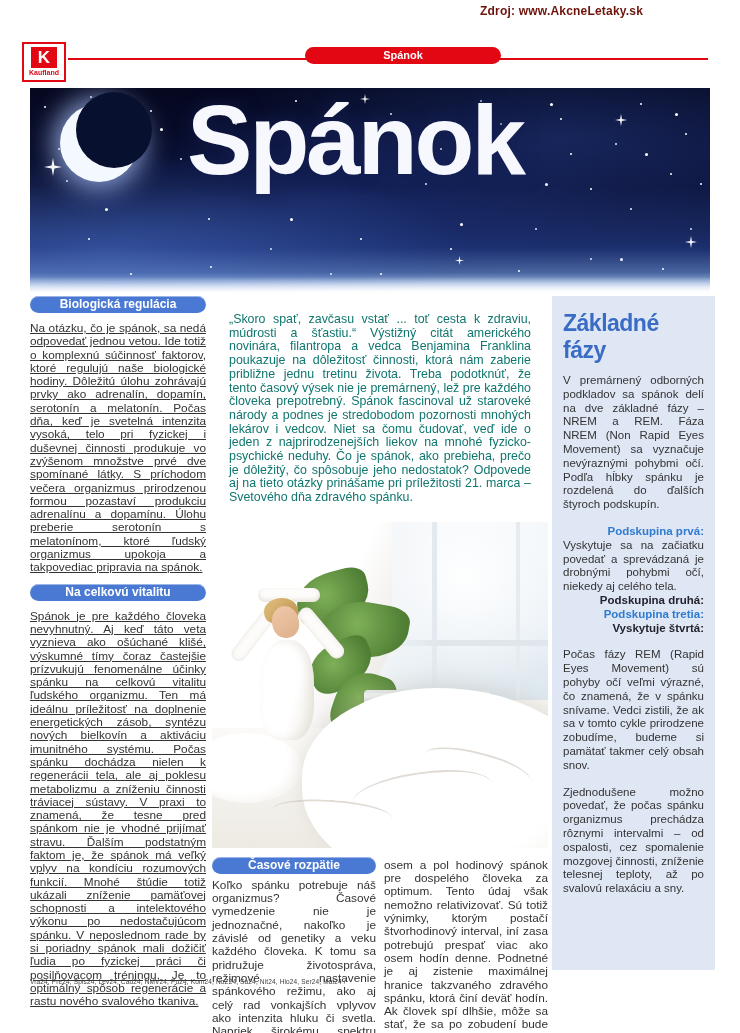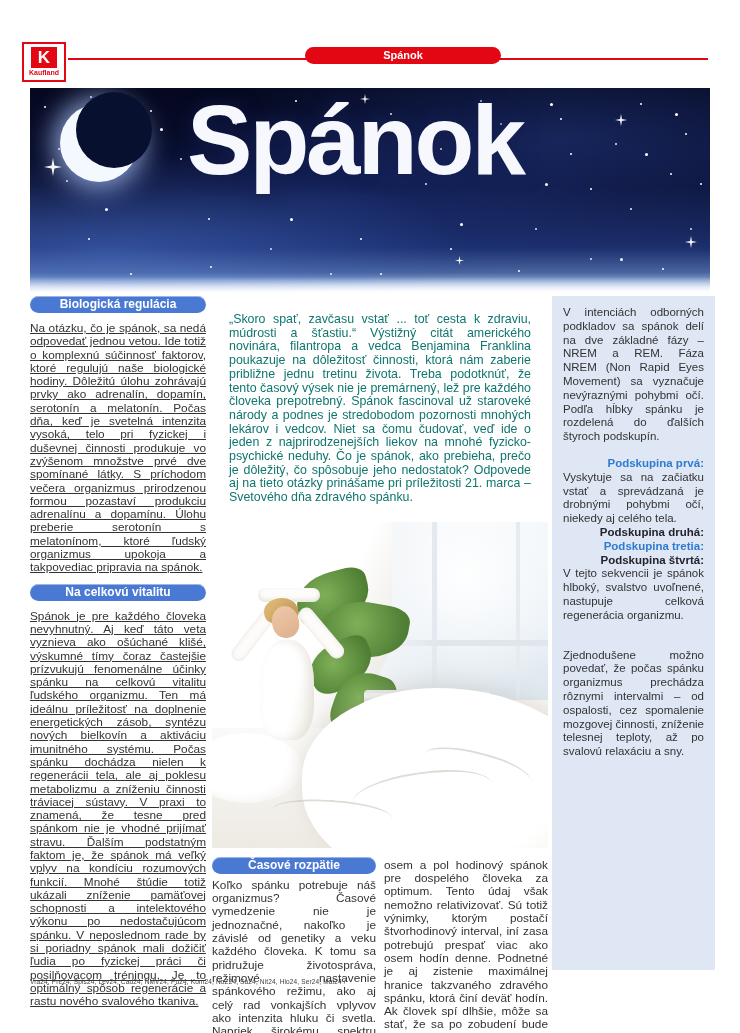--- a/index.html
+++ b/index.html
@@ -124,20 +124,21 @@
   .lbl-dark{color:#23232d;}
 
   
   .footer-codes{position:absolute;left:30px;top:978px;font-size:6.5px;color:#3d3d3d;letter-spacing:.15px;}
 </style>
 </head>
 <body>
 
 <div class="page">
 
+  <div class="top-source">Zdroj: www.AkcneLetaky.sk</div>
 
   <div class="k-logo">
     <div class="k-square">
         <span>K</span>
       </div>
     <div class="k-word">Kaufland</div>
   </div>
   <div class="rule-line"></div>
   <div class="tab-pill">Spánok</div>
 
@@ -200,29 +201,30 @@
         <span class="pill">Časové rozpätie</span>
         <p>Koľko spánku potrebuje náš organizmus? Časové vymedzenie nie je jednoznačné, nakoľko je závislé od genetiky a veku každého človeka. K tomu sa pridružuje životospráva, režimové nastavenie spánkového režimu, ako aj celý rad vonkajších vplyvov ako intenzita hluku či svetla. Napriek širokému spektru faktorov odborníci považujú</p>
       </div>
       <div class="cell-r">
         <p>osem a pol hodinový spánok pre dospelého človeka za optimum. Tento údaj však nemožno relativizovať. Sú totiž výnimky, ktorým postačí štvorhodinový interval, iní zasa potrebujú prespať viac ako osem hodín denne. Podnetné je aj zistenie maximálnej hranice takzvaného zdravého spánku, ktorá činí deväť hodín. Ak človek spí dlhšie, môže sa stať, že sa po zobudení bude cítiť stále unavený.</p>
       </div>
     </div>
   </div>
 
   <aside class="sidebar">
-    <p>V intenciách odborných podkladov sa spánok delí na dve základné fázy – NREM a REM. Fáza NREM (Non Rapid Eyes Movement) sa vyznačuje nevýraznými pohybmi očí. Podľa hĺbky spánku je rozdelená do ďalších štyroch podskupín.</p>
+    <div class="sb-title">Základné fázy</div>
+    <p>V premárnený odborných podkladov sa spánok delí na dve základné fázy – NREM a REM. Fáza NREM (Non Rapid Eyes Movement) sa vyznačuje nevýraznými pohybmi očí. Podľa hĺbky spánku je rozdelená do ďalších štyroch podskupín.</p>
     <div class="sb-gap"></div>
     <span class="sb-label lbl-blue">Podskupina prvá:</span>
-    <p>Vyskytuje sa na začiatku vstať a sprevádzaná je drobnými pohybmi očí, niekedy aj celého tela.</p>
+    <p>Vyskytuje sa na začiatku povedať a sprevádzaná je drobnými pohybmi očí, niekedy aj celého tela.</p>
     <span class="sb-label lbl-dark">Podskupina druhá:</span>
     <span class="sb-label lbl-blue">Podskupina tretia:</span>
-    <span class="sb-label lbl-dark">Podskupina štvrtá:</span>
-    <p>V tejto sekvencii je spánok hlboký, svalstvo uvoľnené, nastupuje celková regenerácia organizmu.</p>
+    <span class="sb-label lbl-dark">Vyskytuje štvrtá:</span>
     <div class="sb-gap"></div>
+    <p>Počas fázy REM (Rapid Eyes Movement) sú pohyby očí veľmi výrazné, čo znamená, že v spánku snívame. Vedci zistili, že ak sa v tomto cykle prirodzene zobudíme, budeme si pamätať takmer celý obsah snov.</p>
     <div class="sb-gap"></div>
     <p>Zjednodušene možno povedať, že počas spánku organizmus prechádza rôznymi intervalmi – od ospalosti, cez spomalenie mozgovej činnosti, zníženie telesnej teploty, až po svalovú relaxáciu a sny.</p>
 
   </aside>
 
   <div class="footer-codes">Vra24, Pre24, Spis24, Lev24, Cad24, NMV24, Pu24, Kom24, NoZ24, Sa24, Nit24, Hlo24, Ser24, Mal24 /</div>
 
 </div>
 
 </body></html>

